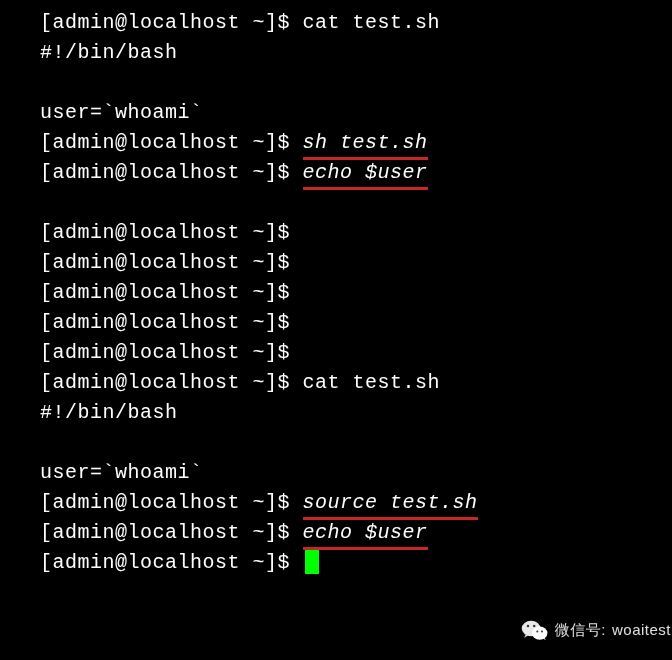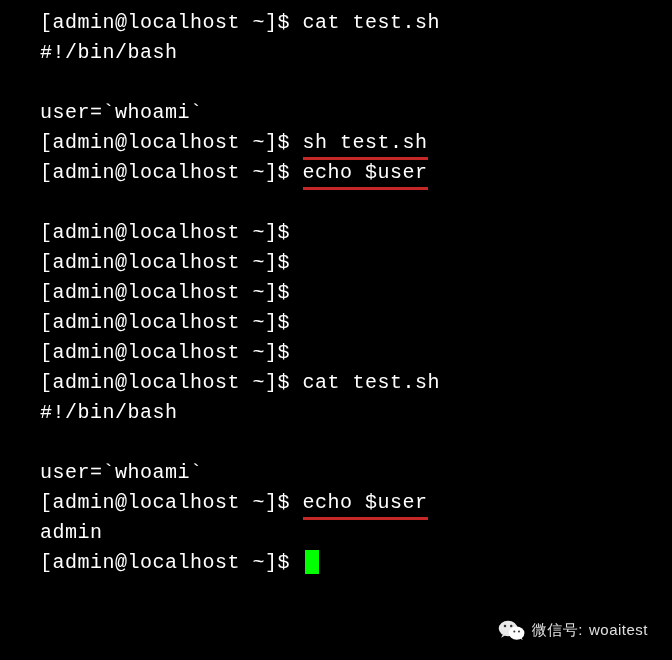--- a/index.html
+++ b/index.html
@@ -19,20 +19,21 @@
       position: relative;
       letter-spacing: 0.5px;
     }
     .line {
       white-space: pre;
       margin-left: 32px;
     }
     .underline {
       position: relative;
       display: inline-block;
+      font-style: italic;
     }
     .underline::after {
       content: "";
       position: absolute;
       left: 0;
       right: 0;
       bottom: -2px;
       height: 3px;
       background: #c62828;
     }
@@ -40,21 +41,21 @@
       display: inline-block;
       width: 14px;
       height: 24px;
       background: #00ff00;
       vertical-align: text-bottom;
       margin-left: 2px;
     }
     .watermark {
       position: absolute;
       bottom: 18px;
-      right: 24px;
+      right: 1px;
       display: flex;
       align-items: center;
       gap: 6px;
       color: #e0e0e0;
       font-family: Arial, sans-serif;
       font-size: 15px;
     }
     .wechat-icon {
       width: 28px;
       height: 24px;
@@ -78,22 +79,22 @@
     <div class="line">&nbsp;</div>
     <div class="line"><span>[admin@localhost ~]$ </span><span></span></div>
     <div class="line"><span>[admin@localhost ~]$ </span><span></span></div>
     <div class="line"><span>[admin@localhost ~]$ </span><span></span></div>
     <div class="line"><span>[admin@localhost ~]$ </span><span></span></div>
     <div class="line"><span>[admin@localhost ~]$ </span><span></span></div>
     <div class="line"><span>[admin@localhost ~]$ </span><span>cat test.sh</span></div>
     <div class="line"><span>#!/bin/bash</span></div>
     <div class="line">&nbsp;</div>
     <div class="line"><span>user=`whoami`</span></div>
+    <div class="line"><span>[admin@localhost ~]$ </span><span class="underline">source test.sh</span></div>
     <div class="line"><span>[admin@localhost ~]$ </span><span class="underline">echo $user</span></div>
-    <div class="line"><span>admin</span></div>
     <div class="line"><span>[admin@localhost ~]$ </span><span class="cursor"></span></div>
   </div>
 
 <div class="watermark">
   <span class="wechat-icon">
     <svg viewBox="0 0 36 30">
       <ellipse cx="13" cy="13" rx="12" ry="10" fill="#e8e8e8"></ellipse>
       <ellipse cx="24" cy="19" rx="10" ry="8.5" fill="#fff"></ellipse>
       <circle cx="9" cy="10" r="1.6" fill="#333"></circle>
       <circle cx="17" cy="10" r="1.6" fill="#333"></circle>

